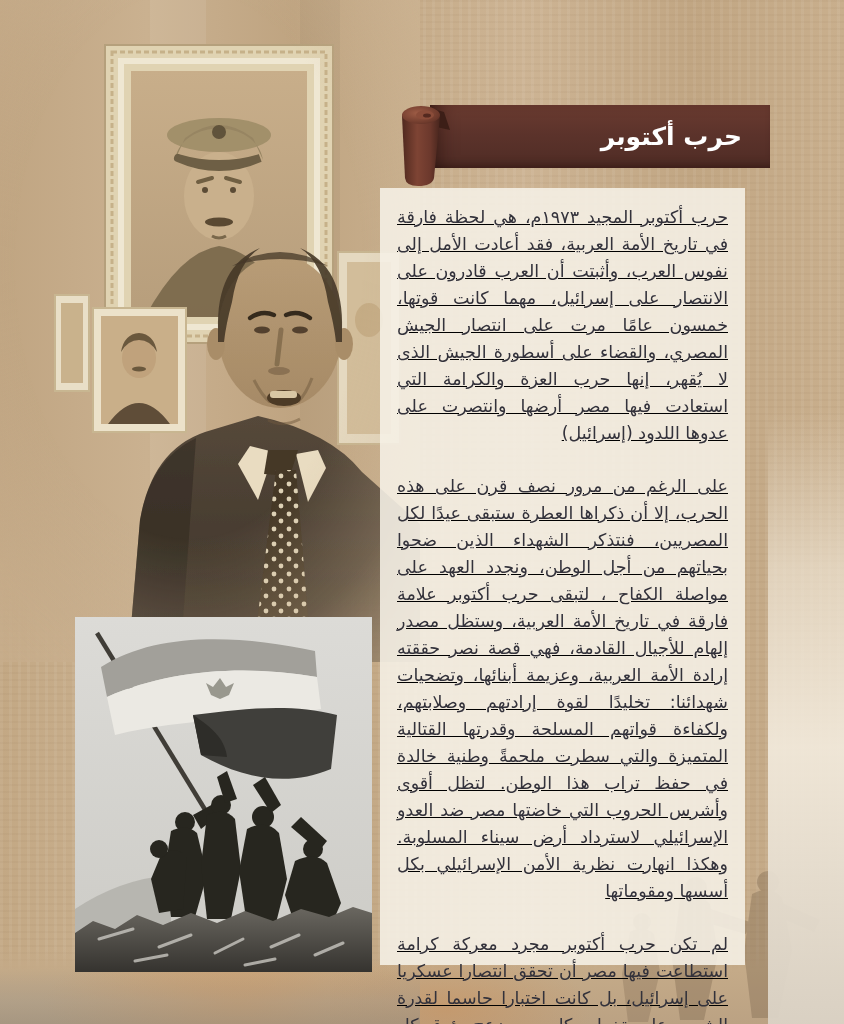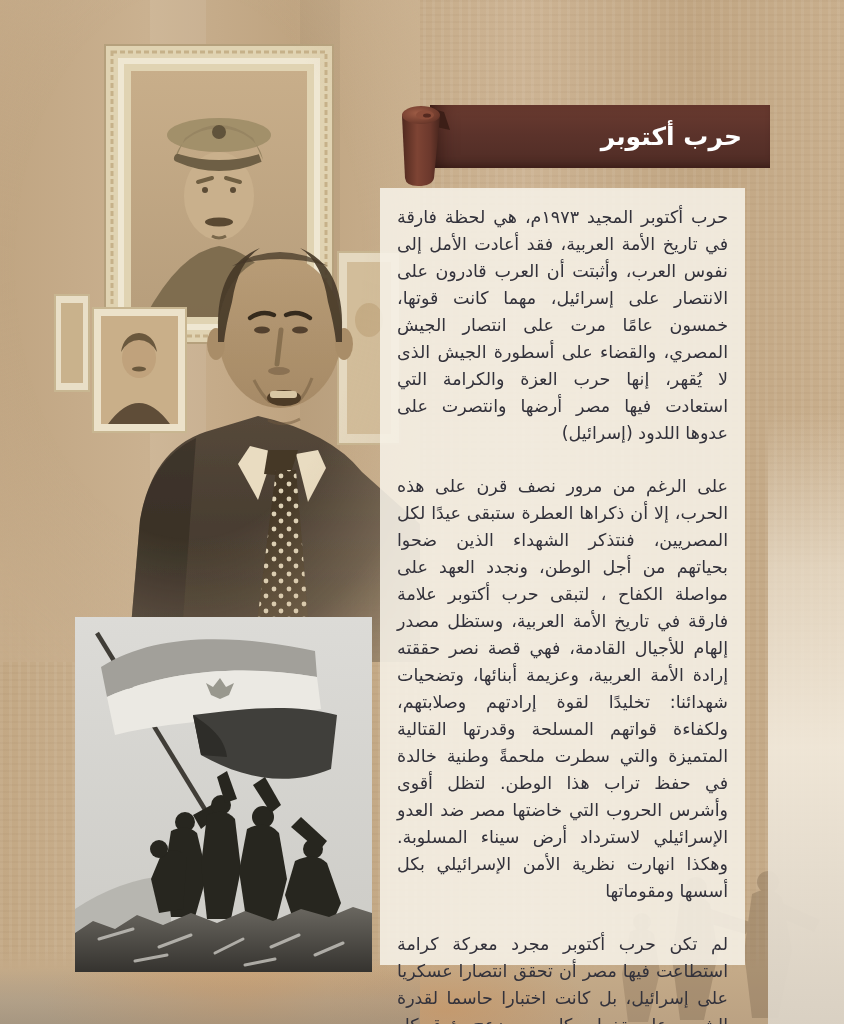--- a/index.html
+++ b/index.html
@@ -10,21 +10,21 @@
   }
   
   #stage::before{
     content:"";position:absolute;inset:0;
     background:
       repeating-linear-gradient(90deg, rgba(255,255,255,.06) 0 3px, rgba(0,0,0,0) 3px 9px),
       repeating-linear-gradient(0deg, rgba(120,90,60,.05) 0 2px, rgba(0,0,0,0) 2px 7px),
       linear-gradient(90deg,#c3a884 0%,#cbb291 18%,#c2a783 40%,#cdb494 62%,#c1a683 82%,#c9af8d 100%);
     z-index:0;
   }
-  .layer{position:absolute;}
+  .layer{position:absolute;text-decoration:underline;}
   
   #collage{
     left:0;top:0;width:420px;height:662px;z-index:1;
     -webkit-mask-image:radial-gradient(120% 112% at 44% 38%, #000 55%, rgba(0,0,0,0) 98%);
     mask-image:radial-gradient(120% 112% at 44% 38%, #000 55%, rgba(0,0,0,0) 98%);
   }
   
   #flagphoto{left:75px;top:617px;width:297px;height:355px;z-index:2;}
   
   #battle-strip{

